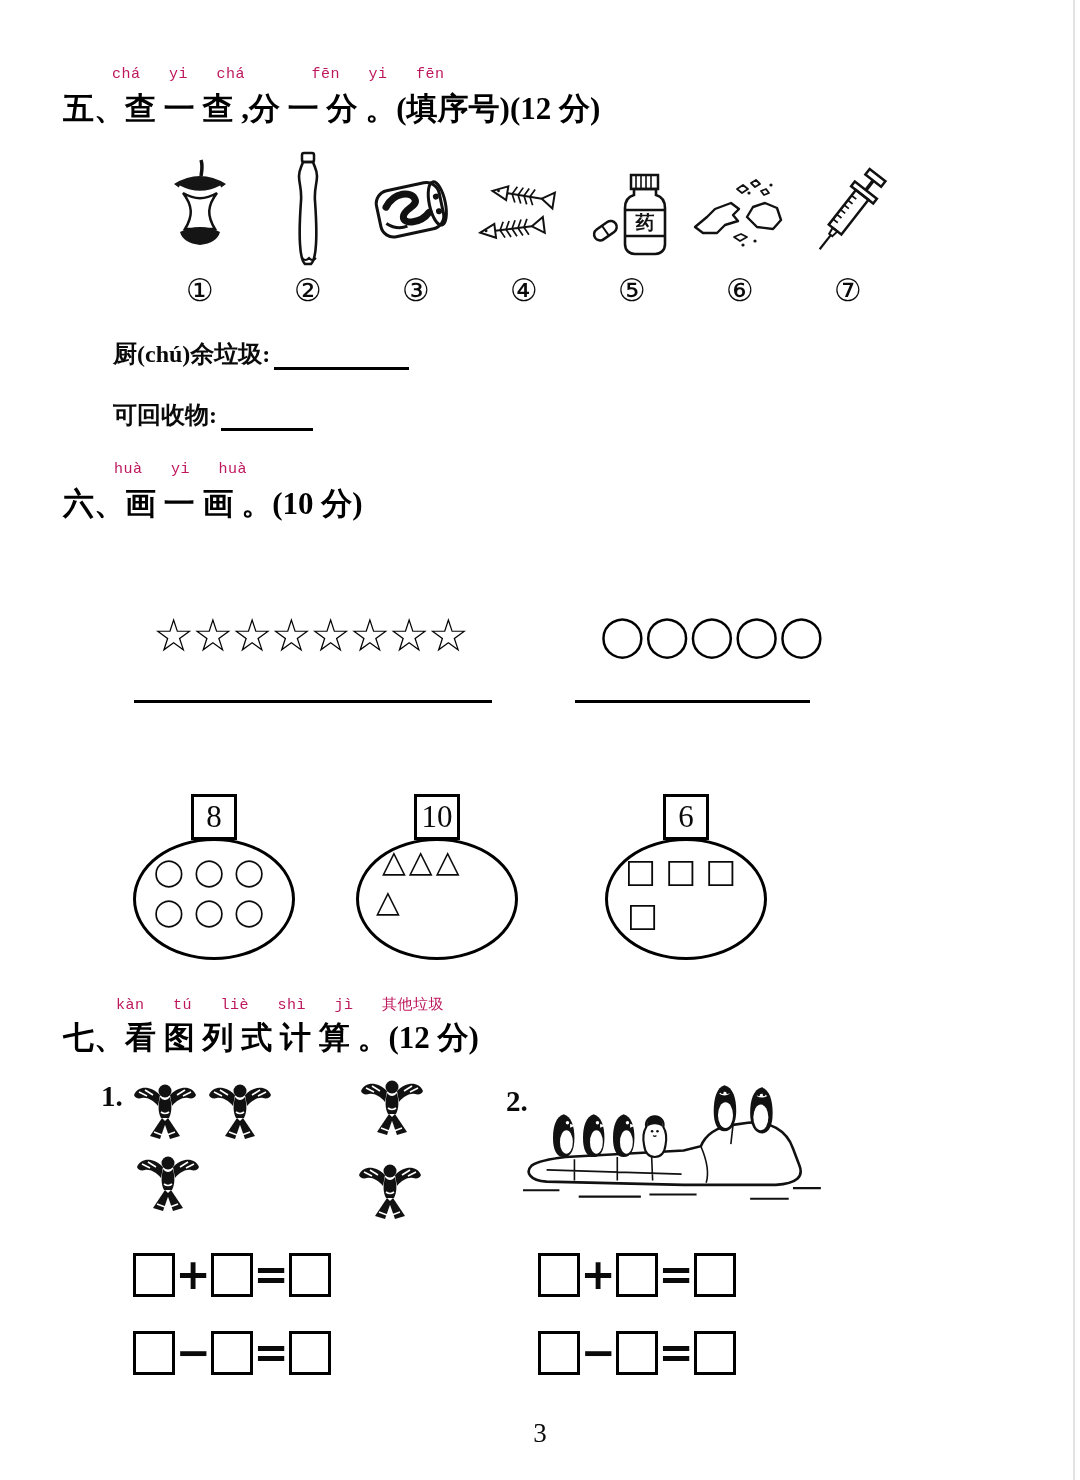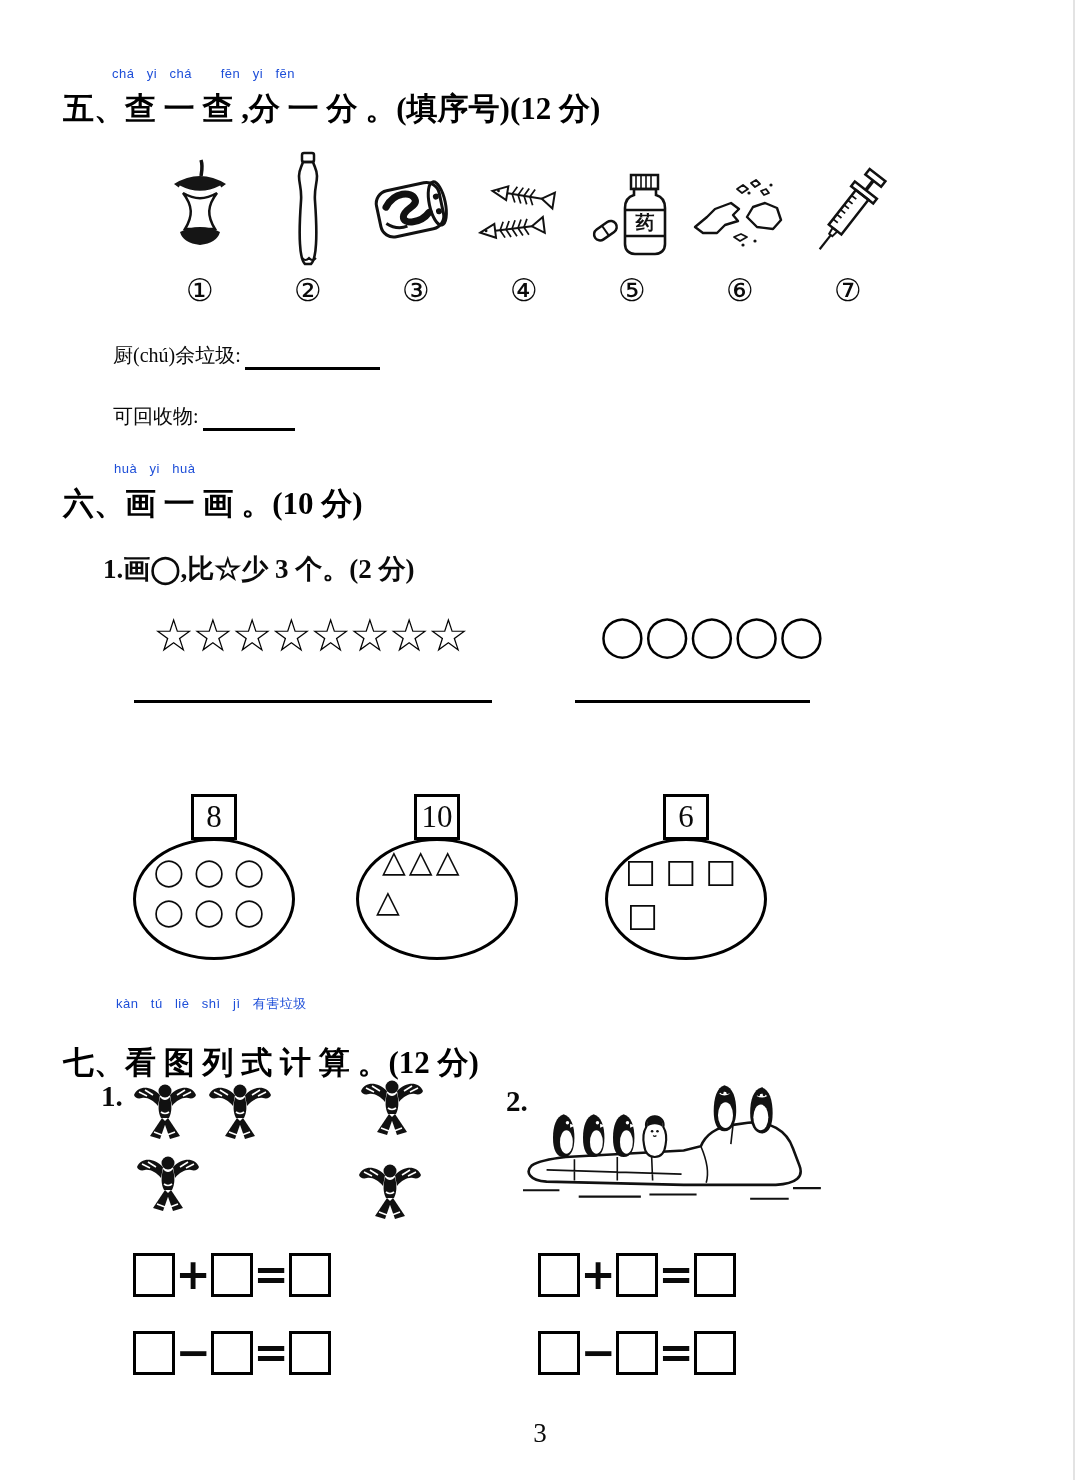--- a/index.html
+++ b/index.html
@@ -14,25 +14,25 @@
     font-family: "Liberation Serif", serif;
     overflow: hidden;
   }
   .page::after {
     content:"";
     position:absolute; right:5px; top:0; bottom:0; width:2px;
     background:#e3e3e3;
   }
   .pinyin {
     position:absolute;
-    font-family:Liberation Sans, sans-serif;
-    font-size:13px;
+    font-family:Liberation Mono, monospace;
+    font-size:15px;
     letter-spacing:0.5px;
     white-space:pre;
-    color:#1d4ed8;
+    color:#be185d;
   }
   .sec-title {
     position:absolute;
     font-size:31px;
     font-weight:700;
     white-space:pre;
     color:#000;
   }
   
   .items-row {
@@ -46,21 +46,21 @@
   .sort-item .art {
     flex:1; display:flex; align-items:flex-end; justify-content:center; width:100%;
   }
   .sort-item .num {
     font-family:"DejaVu Sans", sans-serif;
     font-size:31px; line-height:36px; margin-top:3px;
   }
   
   .cat {
     position:absolute;
-    font-size:20px; font-weight:400; white-space:nowrap;
+    font-size:24px; font-weight:700; white-space:nowrap;
   }
   .blank {
     display:inline-block;
     border-bottom:3px solid #000;
     height:34px;
     vertical-align:-8px;
     margin-left:4px;
   }
   
   .qtext {
@@ -263,21 +263,20 @@
   <div class="cat" style="left:113px; top:336px;">
     <span>厨(chú)余垃圾:</span><span class="blank" style="width:135px;"></span>
   </div>
   <div class="cat" style="left:113px; top:397px;">
     <span>可回收物:</span><span class="blank" style="width:92px;"></span>
   </div>
 
   <div class="pinyin" style="left:114px; top:461px;">huà   yi   huà</div>
   <div class="sec-title" style="left:63px; top:483px;">六、画 一 画 。(10 分)</div>
 
-  <div class="qtext" style="left:103px; top:551px;">1.画◯,比☆少 3 个。(2 分)</div>
 
   <div class="shape-row" style="left:153px; top:608px; font-size:46px; letter-spacing:-2px;">☆☆☆☆☆☆☆☆</div>
   <div class="shape-row" style="left:600px; top:612px; font-size:40px; letter-spacing:0px;">◯◯◯◯◯</div>
 
   <div class="ans-line" style="left:134px; top:700px; width:358px;"></div>
   <div class="ans-line" style="left:575px; top:700px; width:235px;"></div>
 
 
   <div class="balloon b1" style="left:133px; top:794px;">
     <div class="tag">8</div>
@@ -291,22 +290,22 @@
     <div class="srow r1">△△△</div>
     <div class="srow r2">△</div>
   </div>
   <div class="balloon b3" style="left:605px; top:794px;">
     <div class="tag">6</div>
     <div class="oval"></div>
     <div class="srow r1">□□□</div>
     <div class="srow r2">□</div>
   </div>
 
-  <div class="pinyin" style="left:116px; top:995px;">kàn   tú   liè   shì   jì   有害垃圾</div>
-  <div class="sec-title" style="left:63px; top:1017px;margin-top:25px;">七、看 图 列 式 计 算 。(12 分)</div>
+  <div class="pinyin" style="left:116px; top:995px;">kàn   tú   liè   shì   jì   其他垃圾</div>
+  <div class="sec-title" style="left:63px; top:1017px;">七、看 图 列 式 计 算 。(12 分)</div>
 
   <div class="q-label" style="left:101px; top:1080px;">1.</div>
   <div style="position:absolute; left:95px; top:1068px; width:430px; height:170px;">
     <svg class="bird" style="left:37px; top:14px;" viewBox="0 0 66 62">
       <g fill="#111">
         <circle cx="33" cy="9" r="6.5"></circle>
         <path d="M28,13 C18,3 6,4 2,13 C3,16 6,17 10,16 C15,15 21,18 26,24 Z"></path>
         <path d="M38,13 C48,3 60,4 64,13 C63,16 60,17 56,16 C51,15 45,18 40,24 Z"></path>
         <path d="M28,15 C26,24 26,30 29,36 L37,36 C40,30 40,24 38,15 C35,19 31,19 28,15 Z"></path>
         <path d="M30,36 L18,54 L28,57 L34,40 Z"></path>

